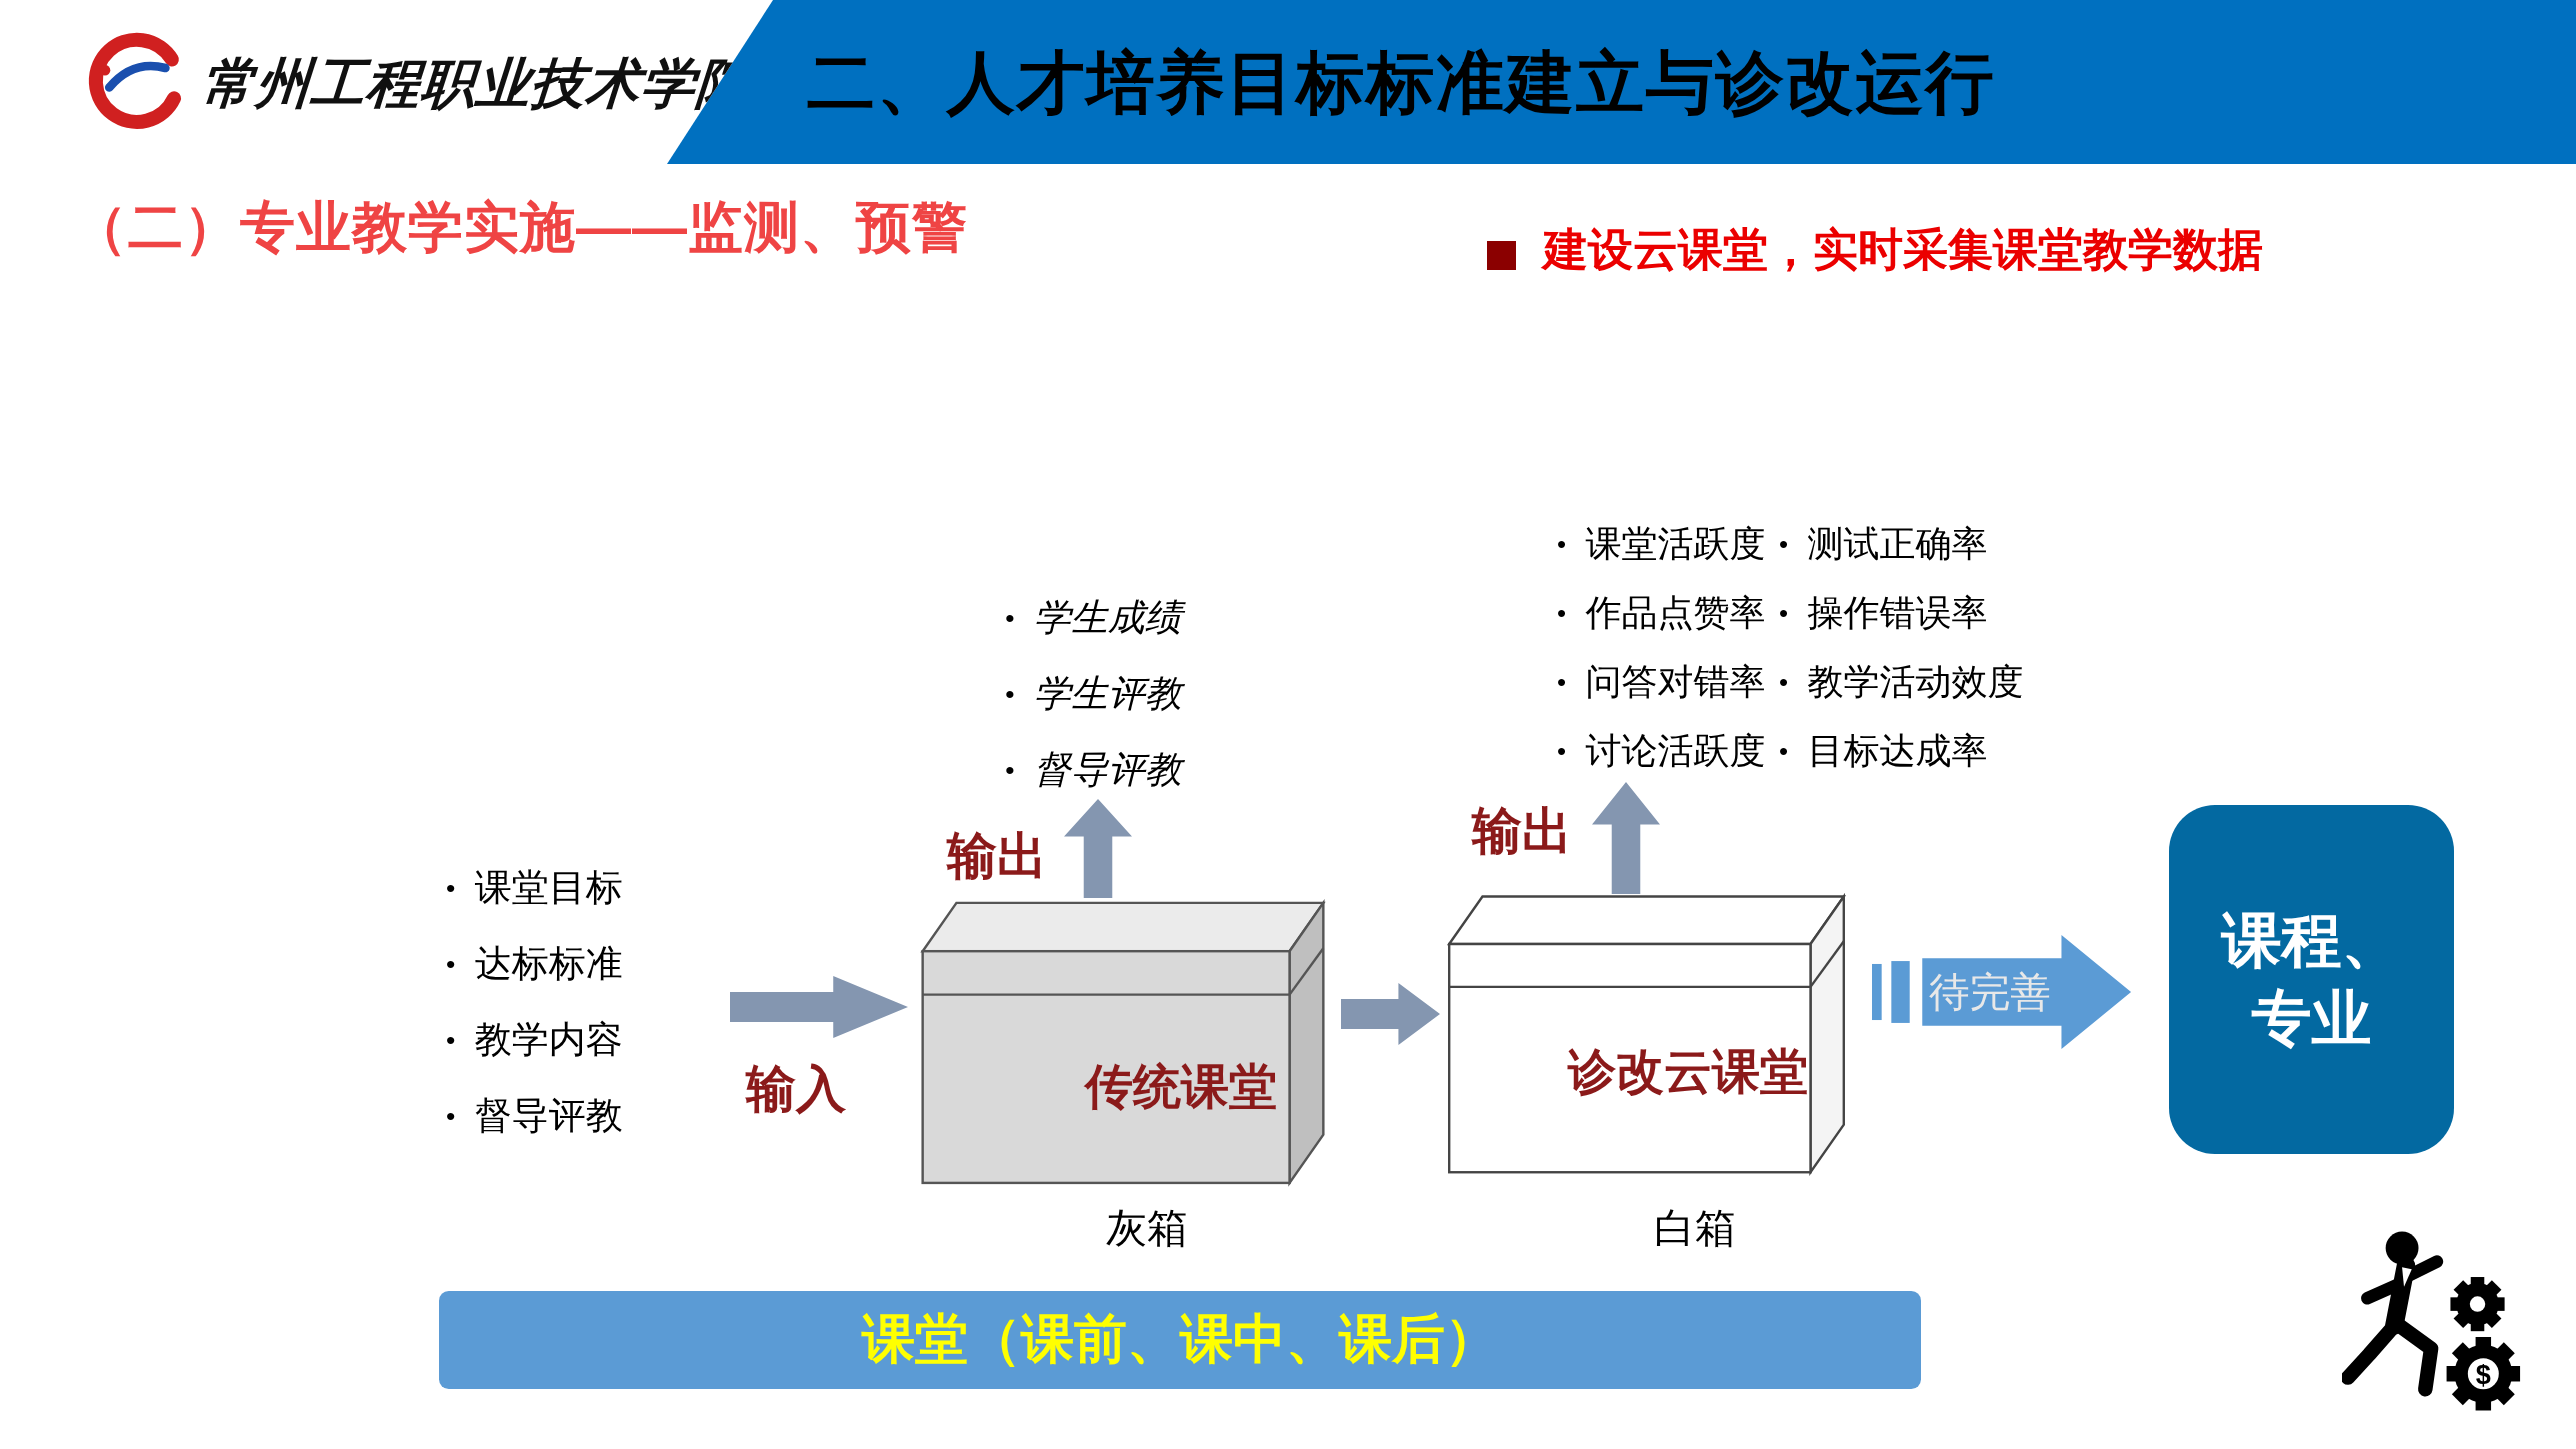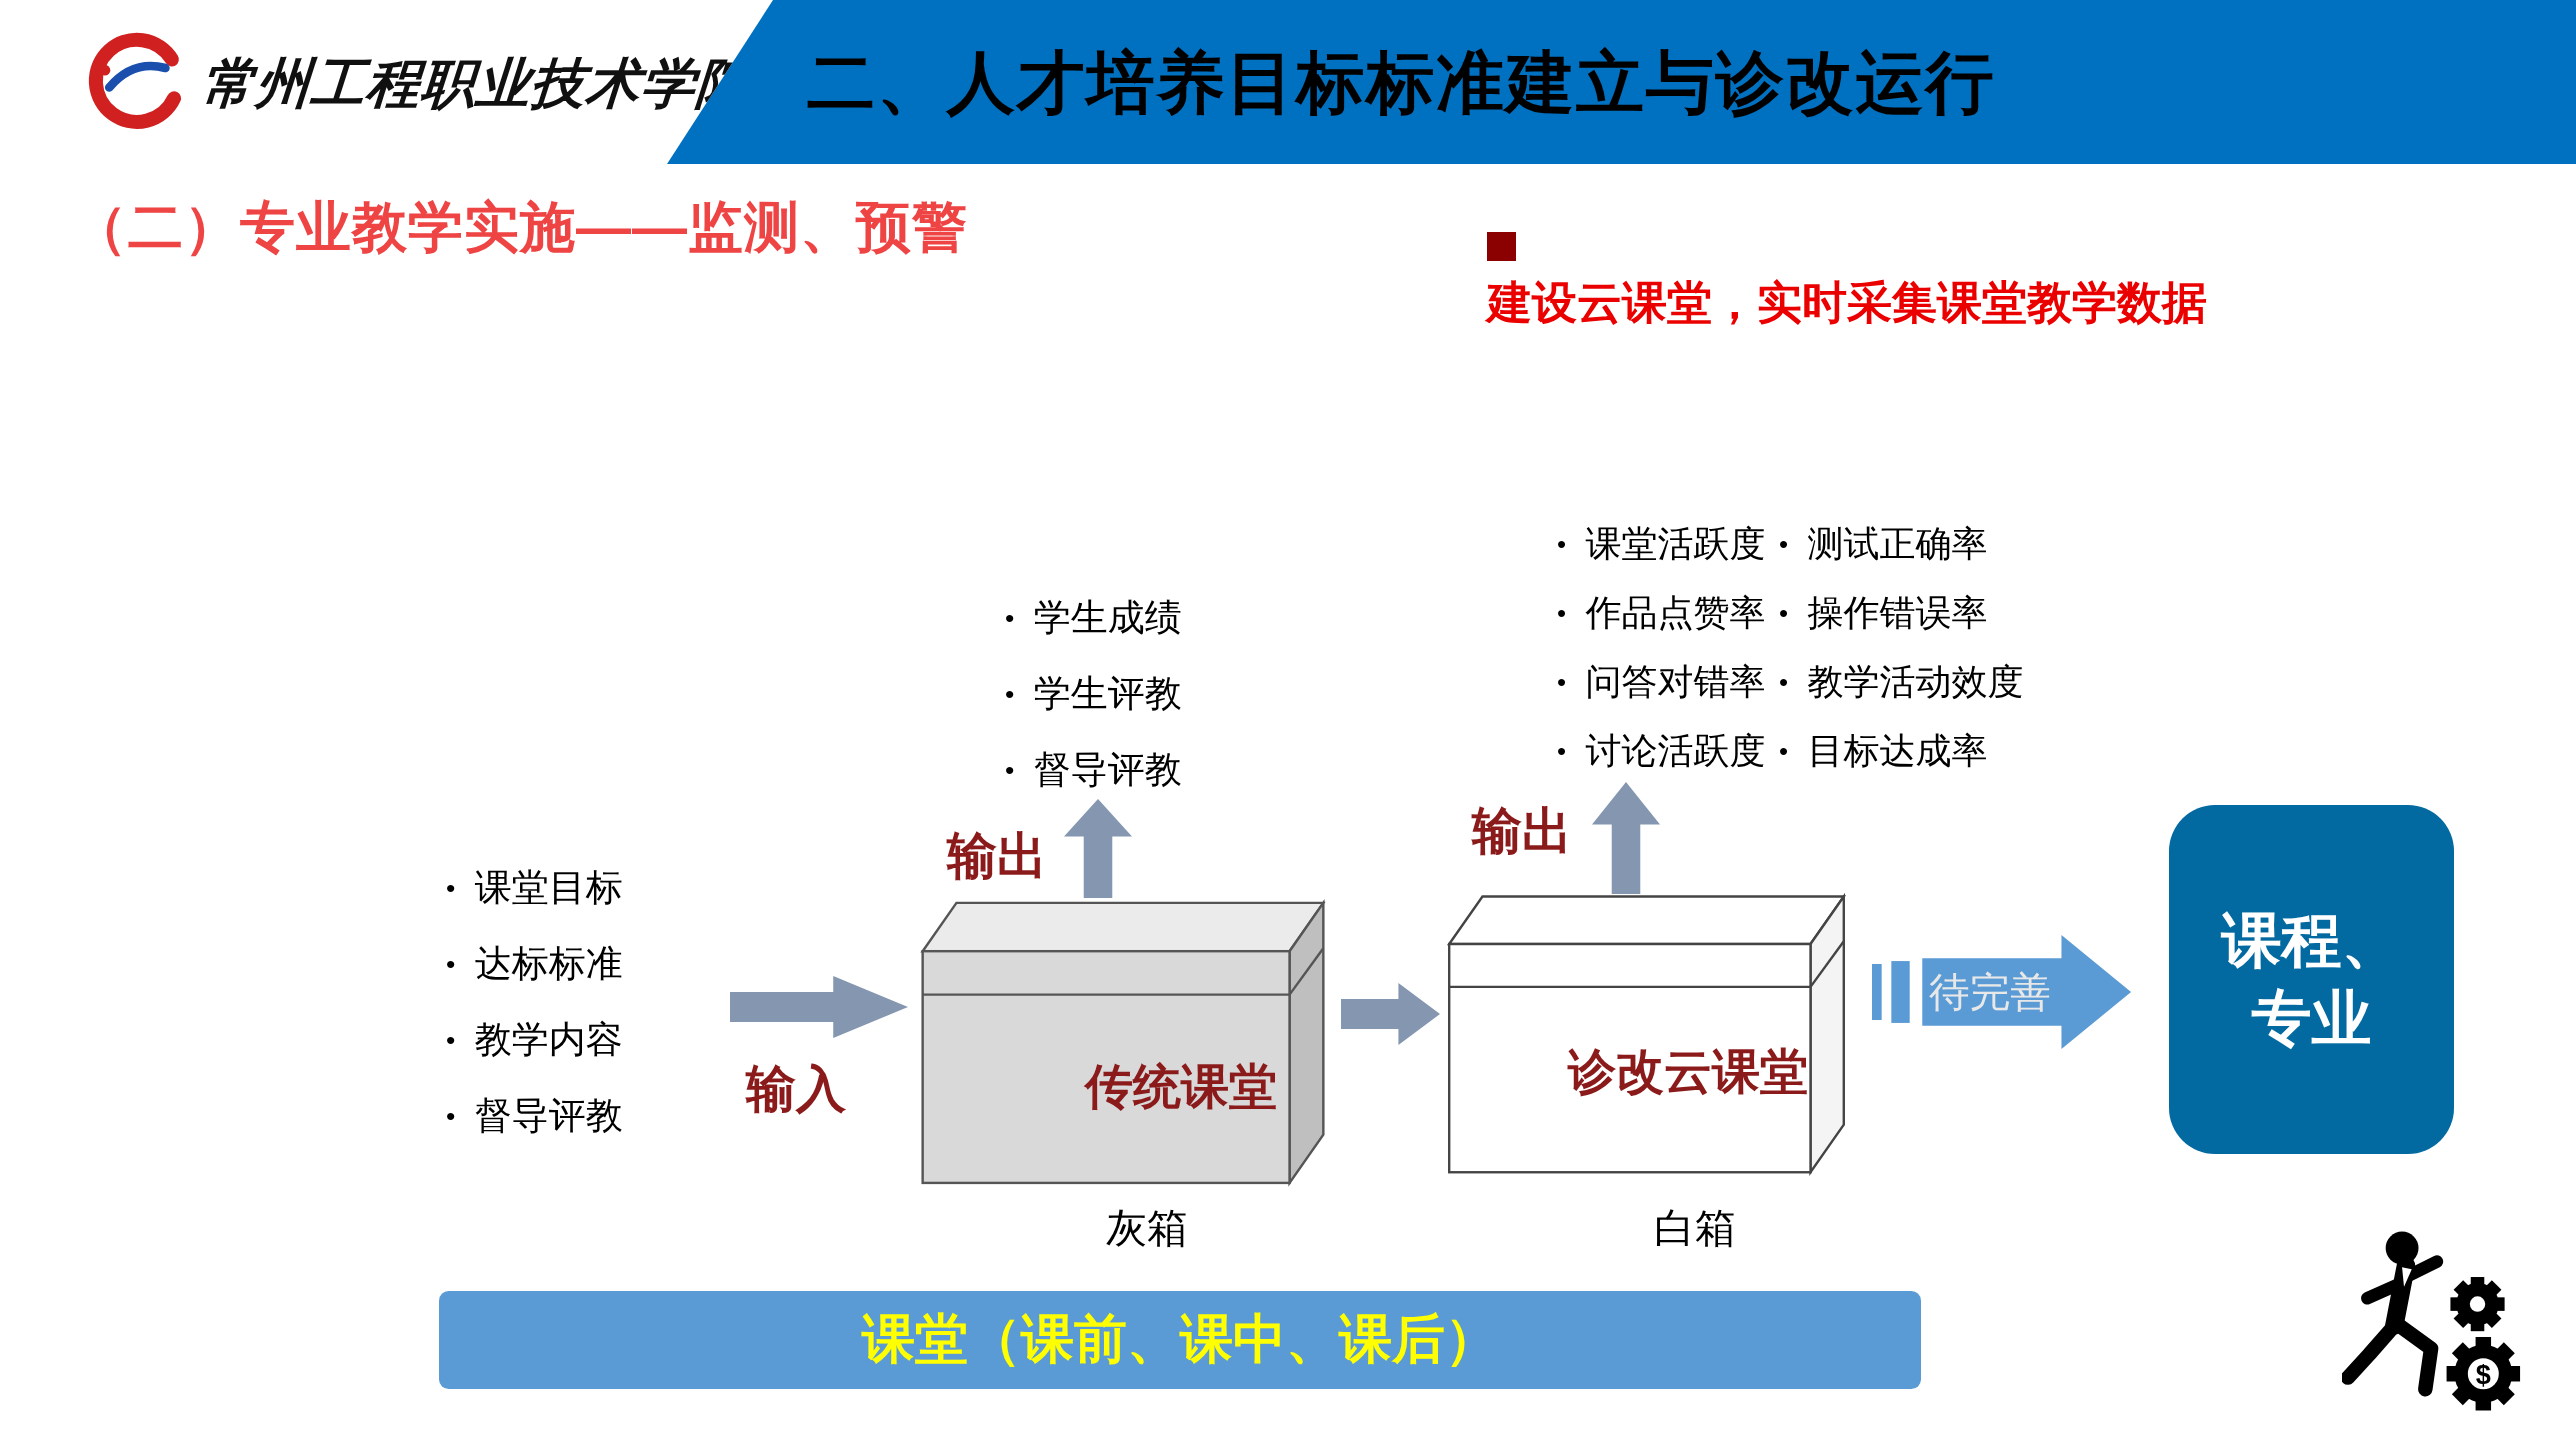--- a/index.html
+++ b/index.html
@@ -21,31 +21,31 @@
   }
   .slide-title{
     position:absolute;left:807px;top:0;height:164px;line-height:164px;margin:0;
     font-size:68px;font-weight:900;color:#000;letter-spacing:1.9px;white-space:nowrap;
   }
   
   .section-heading{
     position:absolute;left:72px;top:191px;font-size:55px;font-weight:bold;color:#ef4444;
     white-space:nowrap;letter-spacing:1px;
   }
-  .note{position:absolute;left:1487px;top:220px;display:flex;align-items:flex-start;gap:12px;flex-direction:column;}
+  .note{position:absolute;left:1487px;top:220px;display:flex;align-items:center;gap:27px;}
   .note-square{width:29px;height:29px;background:#8B0000;margin-top:11.6px;flex:0 0 auto;}
   .note-text{font-size:45px;font-weight:bold;color:#EB0000;white-space:nowrap;}
   
   .blist{position:absolute;display:flex;flex-direction:column;}
   .blist .row{display:flex;align-items:center;white-space:nowrap;}
   .blist .row::before{content:"•";font-size:0.72em;margin-right:19.3px;color:#000;}
   .inputs-list{left:446px;top:850px;}
   .inputs-list .row{height:76px;font-size:37px;}
   .gray-outputs{left:1005px;top:580px;}
-  .gray-outputs .row{height:76px;font-size:37px;}
+  .gray-outputs .row{height:76px;font-size:37px;font-style:italic;}
   .cloud-outputs{left:1557px;top:510px;flex-direction:row;}
   .cloud-outputs .col{display:flex;flex-direction:column;}
   .cloud-outputs .col1{min-width:222px;}
   .cloud-outputs .row{height:69px;font-size:36px;}
   
   .io-label{position:absolute;font-size:50px;font-weight:bold;color:#8B1A1A;white-space:nowrap;}
   .label-input{left:746px;top:1056px;}
   .label-output-left{left:947px;top:823px;}
   .label-output-right{left:1472px;top:798px;}
   

